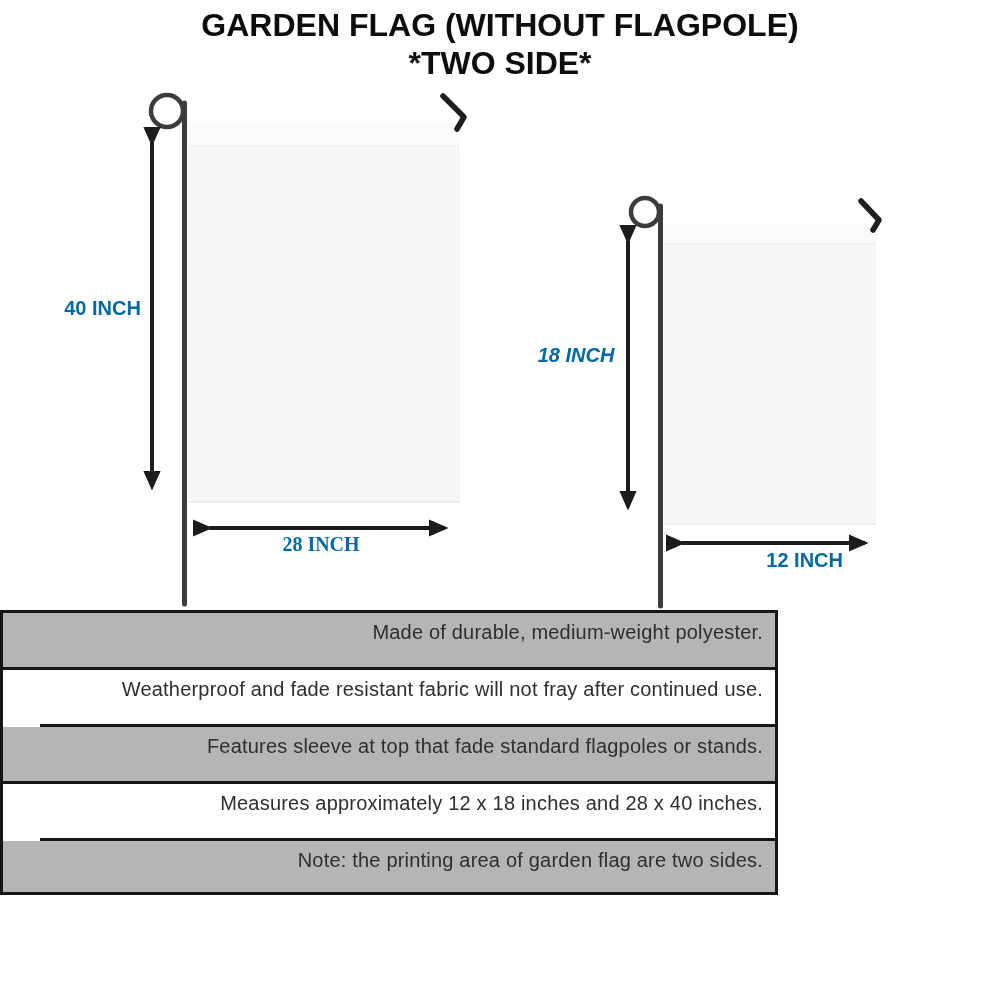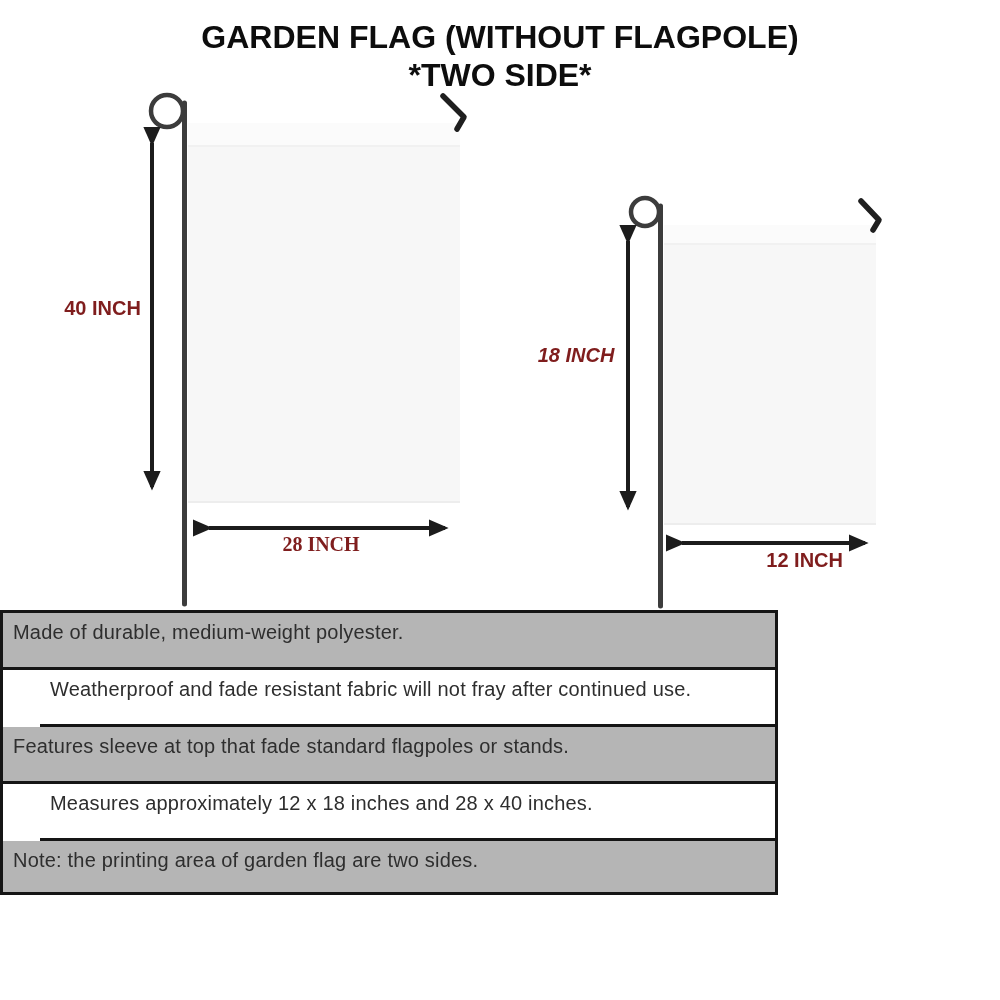--- a/index.html
+++ b/index.html
@@ -5,43 +5,44 @@
   html,body{margin:0;padding:0;background:#ffffff;}
   .page{
     position:relative;
     width:1000px;height:1000px;
     background:#ffffff;
     font-family:"Liberation Sans", sans-serif;
     overflow:hidden;
   }
   
   .title-block{
-    position:absolute;left:0;top:18px;width:1000px;
+    position:absolute;left:0;top:6px;width:1000px;
     text-align:center;color:#0d0d0d;
   }
   .title-line{
     font-size:32px;font-weight:800;line-height:38px;
     letter-spacing:0px;
   }
   
   .diagram-svg{position:absolute;left:0;top:0;}
   .dim-label{
     position:absolute;
-    font-size:20px;font-weight:700;color:#7f1d1d;
+    font-size:20px;font-weight:700;color:#0369a1;
     text-align:center;white-space:nowrap;
   }
   #label-40{left:55px;top:297px;width:95px;}
   #label-28{left:246px;top:533px;width:150px;font-family:Liberation Serif, serif;}
   #label-18{left:506px;top:344px;width:140px;font-style:italic;}
   #label-12{left:703px;top:549px;width:140px;text-align:right;}
   
   .features-table{
     position:absolute;left:0;top:610px;width:778px;
     border:3px solid #151515;background:#ffffff;
     box-sizing:border-box;
+    text-align:right;
   }
   .feature-row{
     height:57px;box-sizing:border-box;
     border-bottom:3px solid #151515;
     padding:7px 12px 0 10px;
     font-size:20px;line-height:24px;color:#2e2e2e;
     letter-spacing:0.2px;
   }
   .feature-row.gray{background:#b5b5b5;}
   .feature-row.white{background:#ffffff;margin-left:37px;}

